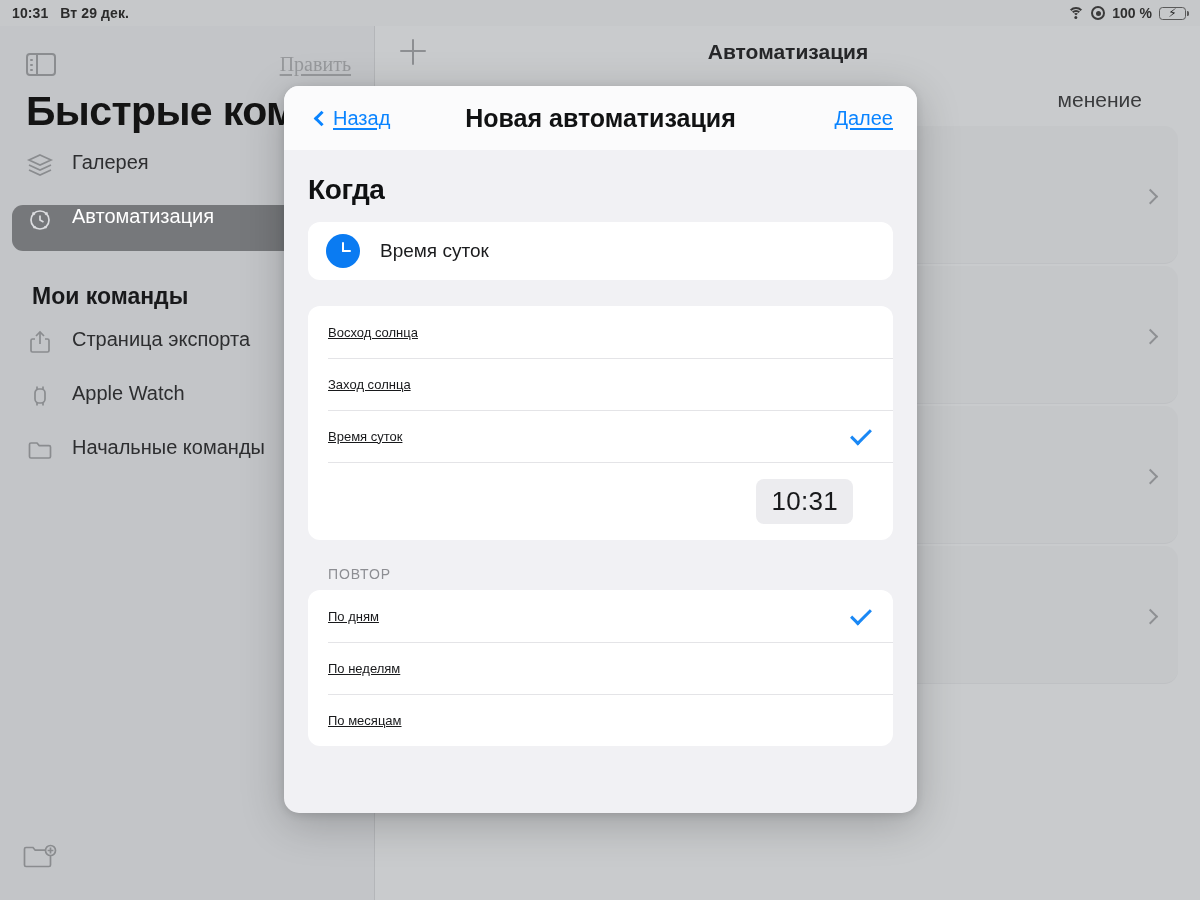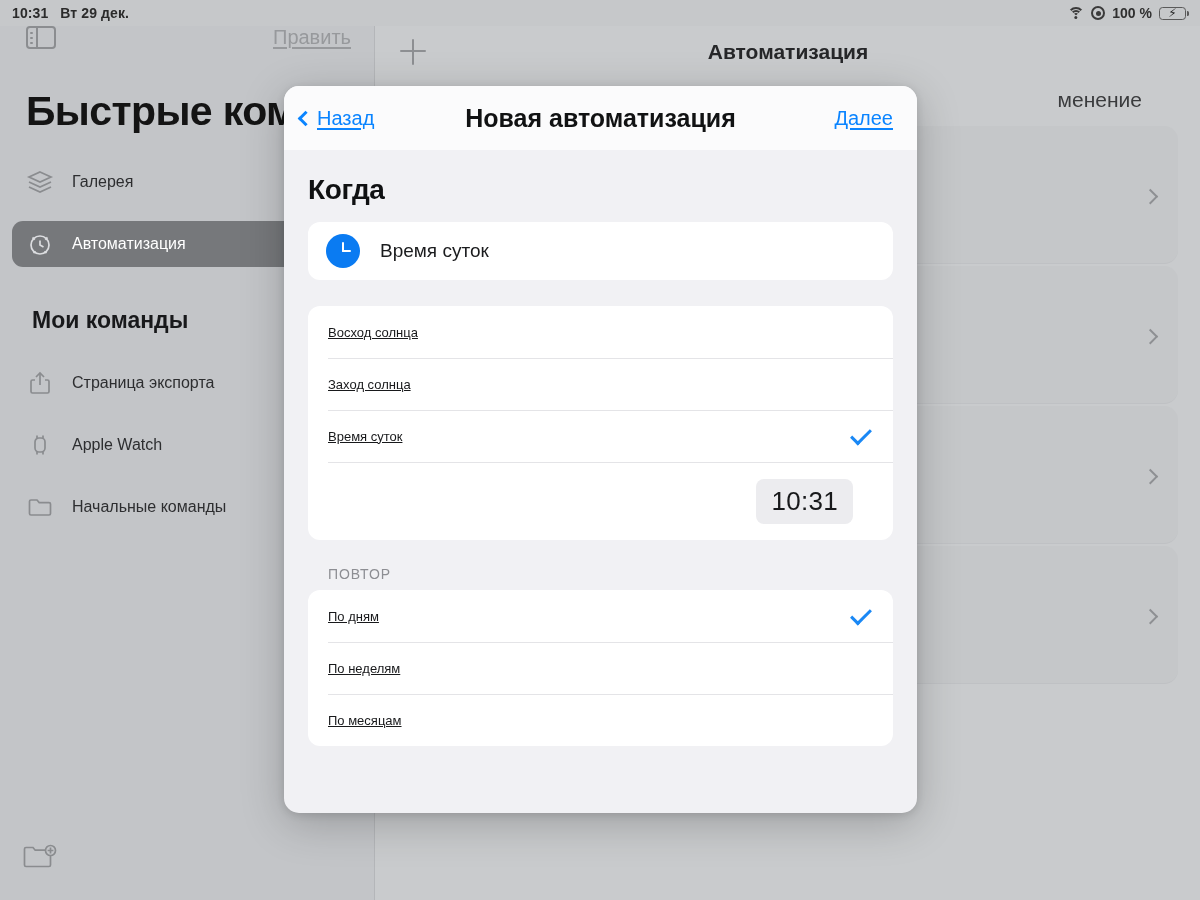--- a/index.html
+++ b/index.html
@@ -42,39 +42,39 @@
   .bolt { position:absolute; left:50%; top:50%; transform:translate(-50%,-50%);
     font-size:12px; color:#1d1d1d; line-height:1; }
 
   
   .sidebar {
     position:absolute; left:0; top:26px; width:375px; height:874px;
     background:#c3c5c8; z-index:1;
   }
   .sidebar::after { content:""; position:absolute; right:0; top:0; width:1px; height:100%;
     background:#b4b6b9; }
-  .sb-toolbar { height:50px; display:flex; align-items:flex-start; padding:0 24px 0 26px; }
+  .sb-toolbar { height:50px; display:flex; align-items:flex-end; padding:0 24px 0 26px;font-family:Liberation Serif, serif; }
   .sb-toggle { width:30px; height:23px; border:2px solid #8b8d90; border-radius:4px;
     position:relative; flex:none; }
   .sb-toggle::before { content:""; position:absolute; left:8px; top:-2px; width:2px; height:23px;
     background:#8b8d90; }
   .sb-toggle i { position:absolute; left:2.4px; width:3px; height:2px; background:#8b8d90;
     border-radius:1px; }
   .sb-toggle i:nth-child(1){ top:3.5px; }
   .sb-toggle i:nth-child(2){ top:8.5px; }
   .sb-toggle i:nth-child(3){ top:13.5px; }
   .sb-edit { margin-left:auto; font-size:20px; color:#97999c; text-decoration:underline;
     text-underline-offset:3px; }
   .sb-title {
     font-size:41px; font-weight:bold; color:#141414; letter-spacing:-.6px;
     padding:12px 0 8px 26px; white-space:nowrap;
   }
   .sb-row {
-    display:flex; align-items:center; gap:18px; height:46px; margin:16px 12px;
-    padding-left:14px; border-radius:11px; font-size:16px; color:#2d2e30;
+    display:flex; gap:18px; height:46px; margin:8px 12px;
+    padding-left:14px; border-radius:11px; font-size:20px; color:#2d2e30;
   }
   .sb-row.sel { background:#76787b; color:#ffffff; }
   .sb-sec {
     font-size:23px; font-weight:bold; color:#18191b; padding:24px 0 10px 32px;
   }
   .sic { width:28px; height:28px; flex:none; position:relative; color:#8a8c8f; }
   .sb-row.sel .sic { color:#dcdde0; }
   .sic svg { display:block; width:28px; height:28px; }
 
   
@@ -101,21 +101,21 @@
   .newfolder { position:absolute; left:22px; bottom:28px; width:36px; height:30px; }
 
   
   .modal {
     position:absolute; left:284px; top:86px; width:633px; height:727px;
     background:#f1f1f4; border-radius:15px; overflow:hidden; z-index:10;
     box-shadow:0 10px 44px rgba(0,0,0,.22), 0 2px 9px rgba(0,0,0,.12);
   }
   .m-head {
     height:64px; background:#fbfbfc; display:flex; align-items:center;
-    padding:0 24px 0 16px; position:relative;
+    padding:0 24px 0 32px; position:relative;
   }
   .m-back { display:flex; align-items:center; gap:6px; }
   .m-chev { width:11px; height:11px; border-left:3px solid #0a84ff; border-bottom:3px solid #0a84ff;
     rotate:45deg; margin-top:1px; }
   .m-back-label { font-size:20px; color:#0a84ff; text-decoration:underline; text-underline-offset:3px; }
   .m-title { position:absolute; left:0; right:0; text-align:center; font-size:25px;
     font-weight:bold; color:#111213; pointer-events:none; }
   .m-next { margin-left:auto; font-size:20px; color:#0a84ff; text-decoration:underline;
     text-underline-offset:3px; position:relative; z-index:2; }
 

